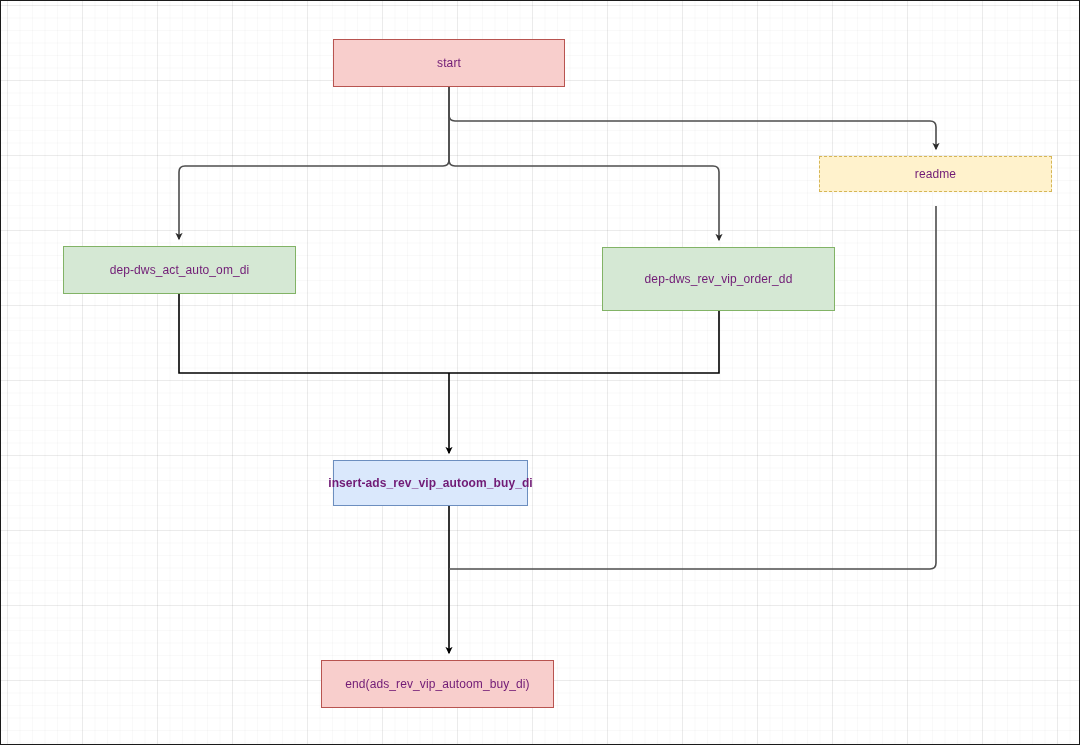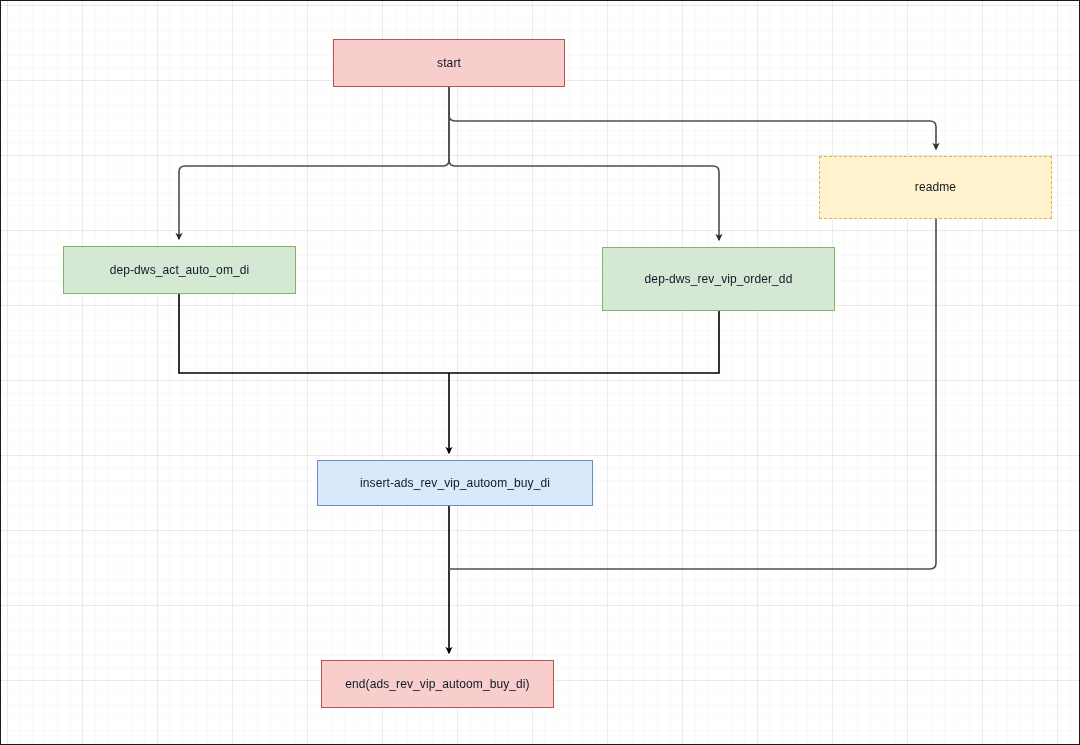--- a/index.html
+++ b/index.html
@@ -39,21 +39,21 @@
   }
   .node {
     position: absolute;
     box-sizing: border-box;
     display: flex;
     align-items: center;
     justify-content: center;
     text-align: center;
     font-size: 12px;
     line-height: 1.25;
-    color: #0f172a;
+    color: #701a75;
     letter-spacing: 0.1px;
     white-space: nowrap;
   }
   .node-start, .node-end {
     background: #f8cecc;
     border: 1px solid #b85450;
   }
   .node-green {
     background: #d5e8d4;
     border: 1px solid #82b366;
@@ -97,33 +97,33 @@
 
     <path d="M448,505 L448,652" fill="none" stroke="#000000" stroke-width="1.6" marker-end="url(#arrowBlack)"></path>
 
     <path d="M935,205 L935,562 Q935,568 929,568 L448,568" fill="none" stroke="#4d4d4d" stroke-width="1.6"></path>
   </svg>
 
   <div class="node node-start" style="left:332px; top:38px; width:232px; height:48px;">
     <span>start</span>
   </div>
 
-  <div class="node node-readme" style="left:818px; top:155px; width:233px; height:63px;">
+  <div class="node node-readme" style="left:818px; top:155px; width:233px; height:36px;">
     <span>readme</span>
   </div>
 
   <div class="node node-green" style="left:62px; top:245px; width:233px; height:48px;">
     <span>dep-dws_act_auto_om_di</span>
   </div>
 
   <div class="node node-green" style="left:601px; top:246px; width:233px; height:64px;">
     <span>dep-dws_rev_vip_order_dd</span>
   </div>
 
-  <div class="node node-blue" style="left:316px; top:459px; width:276px; height:46px;">
+  <div class="node node-blue" style="left:332px; top:459px; width:195px; height:46px;font-weight:bold;">
     <span>insert-ads_rev_vip_autoom_buy_di</span>
   </div>
 
   <div class="node node-end" style="left:320px; top:659px; width:233px; height:48px;">
     <span>end(ads_rev_vip_autoom_buy_di)</span>
   </div>
 
 </div>
 
 </body></html>

